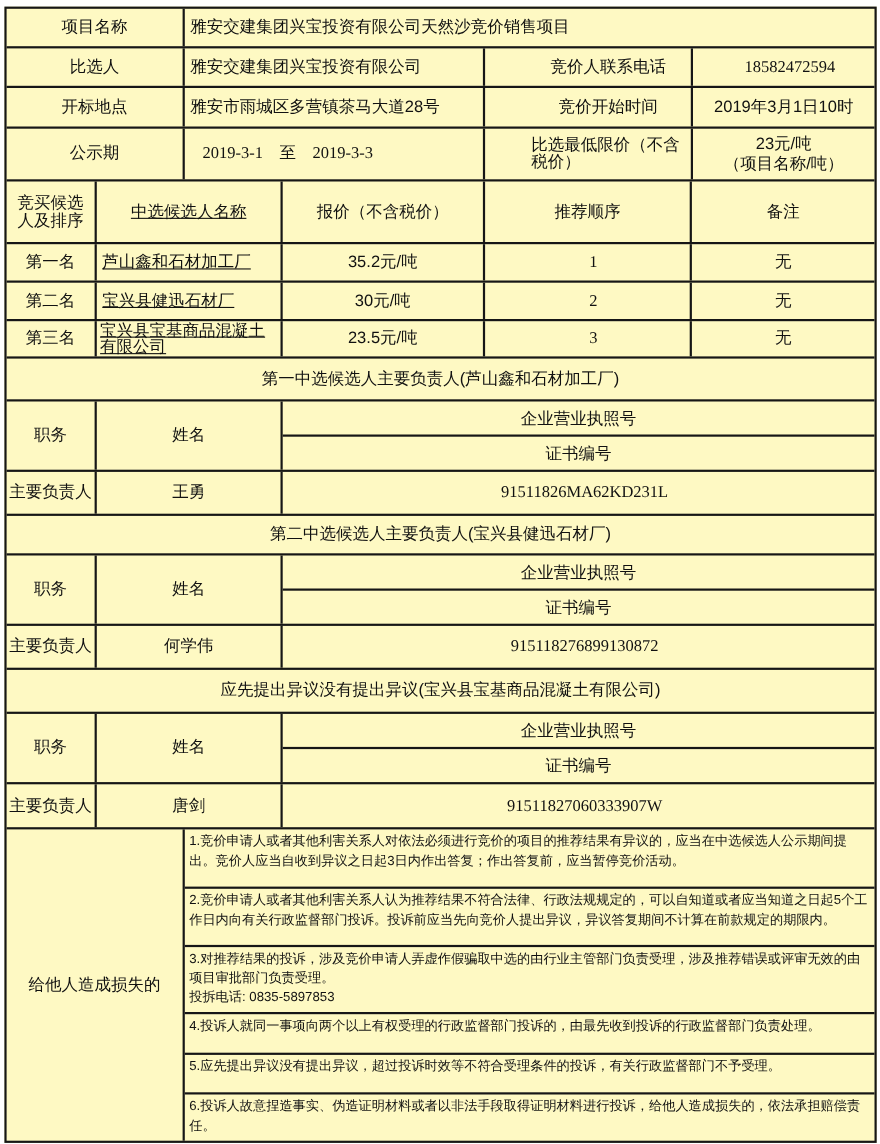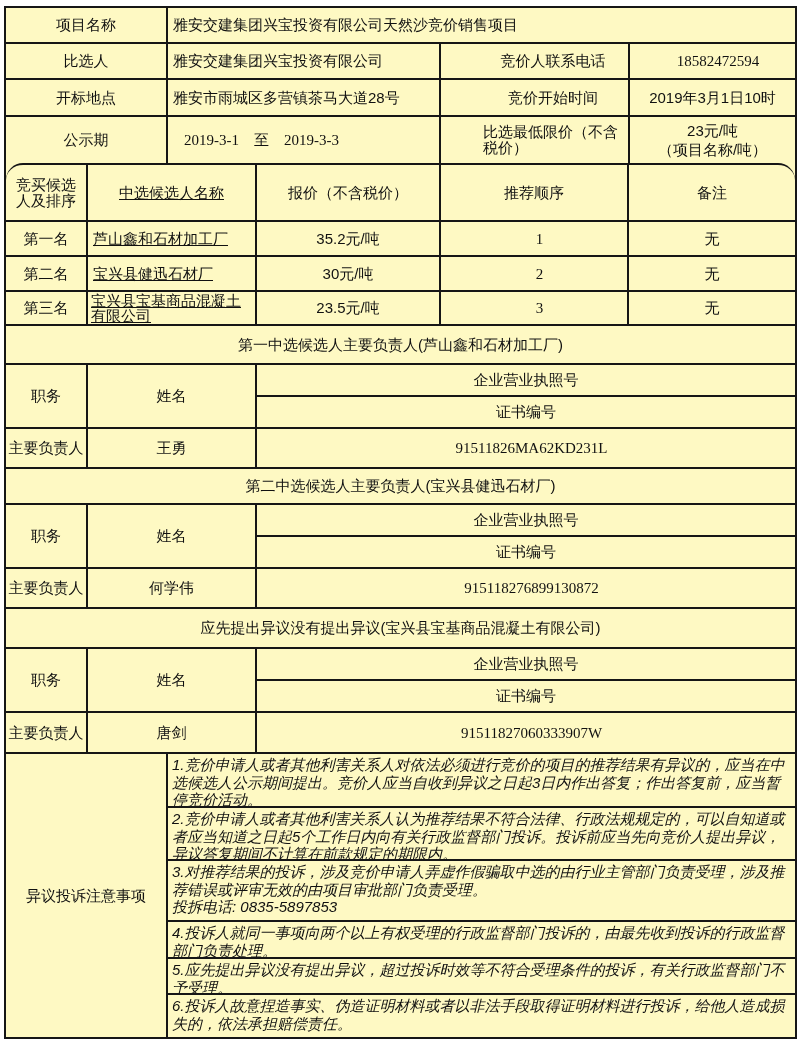--- a/index.html
+++ b/index.html
@@ -40,38 +40,37 @@
   .cw1{width:80px;}
   .cw2{width:169px;text-decoration:underline;}
   .cw3{width:184px;}
   .cw4{width:188px;}
   
   .pw1{width:80px;}
   .pw2{width:169px;}
   
   .h34{height:34px;}.h35{height:35px;}.h36{height:36px;}.h37{height:37px;}
   .h39{height:39px;}.h40{height:40px;}.h41{height:41px;}.h48{height:48px;}
-  .h57{height:57px;border-radius:17px;}.h64{height:64px;}.h285{height:285px;}
+  .h57{height:57px;}.h64{height:64px;}.h285{height:285px;}
   .serif{font-family:"Liberation Serif","DejaVu Serif",serif;font-size:15px;padding-left:16px;}
   .twoline{display:flex;flex-direction:column;justify-content:center;align-items:center;line-height:19px;}
   .split{flex:1;display:flex;flex-direction:column;}
   .split .sub{
     flex:1;display:flex;align-items:center;justify-content:center;
     box-sizing:border-box;padding:1px 4px;
   }
   .split .sub + .sub{border-top:2px solid var(--bc);}
   .section-title{flex:1;display:flex;align-items:center;justify-content:center;}
   
   .notice-col{flex:1;display:flex;flex-direction:column;border-left:2px solid var(--bc);box-sizing:border-box;}
   .ni{
     box-sizing:border-box;padding:2px 4px 0 4px;
     line-height:17.5px;overflow:hidden;
     white-space:pre-wrap;text-align:left;
-    font-size:15px;
-    font-style:italic;
+    font-size:12px;
   }
   .ni + .ni{border-top:2px solid var(--bc);}
   .ni1{height:52px;}.ni2{height:53px;}.ni3{height:61px;}
   .ni4{height:37px;}.ni5{height:36px;}.ni6{flex:1;}
 </style>
 </head>
 <body>
 
 <div class="tbl">
 
@@ -181,21 +180,21 @@
       <div class="sub">证书编号</div>
     </div>
   </div>
   <div class="r bt h41">
     <div class="c pw1" style="padding:2px 1px;">主要负责人</div>
     <div class="c pw2">唐剑</div>
     <div class="c grow serif">91511827060333907W</div>
   </div>
 
   <div class="r bt h285">
-    <div class="c w-label">异议投诉注意事项</div>
+    <div class="c w-label">给他人造成损失的</div>
     <div class="notice-col">
       <div class="ni ni1">1.竞价申请人或者其他利害关系人对依法必须进行竞价的项目的推荐结果有异议的，应当在中选候选人公示期间提出。竞价人应当自收到异议之日起3日内作出答复；作出答复前，应当暂停竞价活动。</div>
       <div class="ni ni2">2.竞价申请人或者其他利害关系人认为推荐结果不符合法律、行政法规规定的，可以自知道或者应当知道之日起5个工作日内向有关行政监督部门投诉。投诉前应当先向竞价人提出异议，异议答复期间不计算在前款规定的期限内。</div>
       <div class="ni ni3">3.对推荐结果的投诉，涉及竞价申请人弄虚作假骗取中选的由行业主管部门负责受理，涉及推荐错误或评审无效的由项目审批部门负责受理。
 投拆电话: 0835-5897853</div>
       <div class="ni ni4">4.投诉人就同一事项向两个以上有权受理的行政监督部门投诉的，由最先收到投诉的行政监督部门负责处理。</div>
       <div class="ni ni5">5.应先提出异议没有提出异议，超过投诉时效等不符合受理条件的投诉，有关行政监督部门不予受理。</div>
       <div class="ni ni6">6.投诉人故意捏造事实、伪造证明材料或者以非法手段取得证明材料进行投诉，给他人造成损失的，依法承担赔偿责任。</div>
     </div>
   </div>

